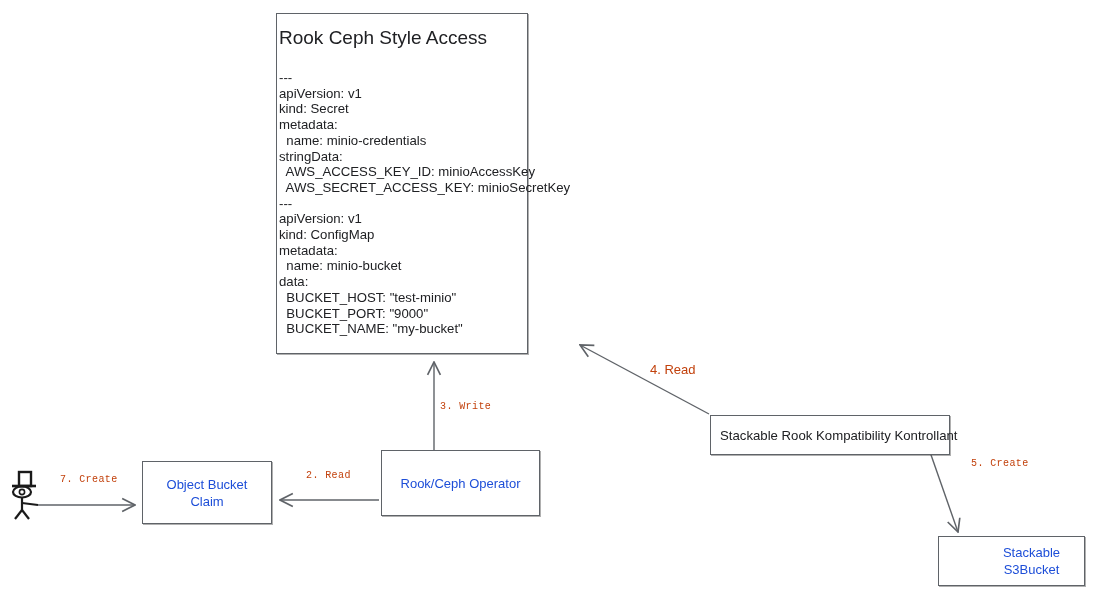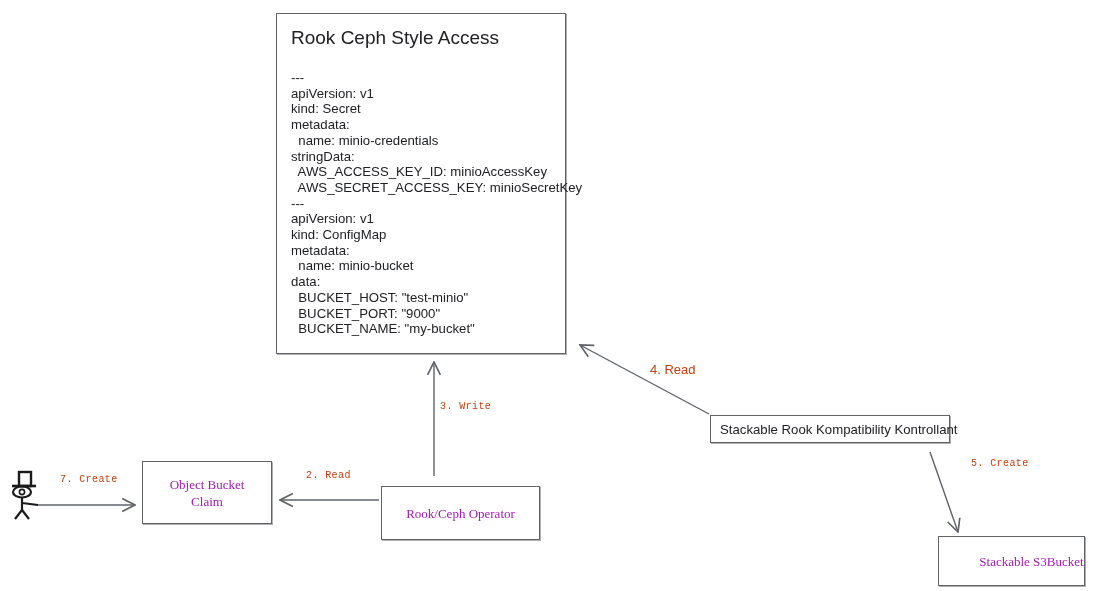--- a/index.html
+++ b/index.html
@@ -36,23 +36,23 @@
     box-sizing: border-box;
     background: #ffffff;
     border: 1.4px solid #5f6368;
     box-shadow: 1px 1px 0 rgba(80,80,80,0.45);
   }
 
   
   #yaml-card {
     left: 276px;
     top: 13px;
-    width: 290px;
+    width: 252px;
     height: 341px;
-    padding: 12px 10px 10px 12px;
+    padding: 12px 10px 10px 0;
   }
   #yaml-title {
     font-family: "Liberation Sans", sans-serif;
     font-size: 19px;
     line-height: 23px;
     color: #202124;
     white-space: nowrap;
     margin: 0 0 0 2px;
   }
   #yaml-body {
@@ -60,24 +60,24 @@
     margin-left: 2px;
     font-family: "Liberation Sans", sans-serif;
     font-size: 13.2px;
     line-height: 15.7px;
     color: #202124;
     white-space: pre;
   }
 
   
   .mono-label {
-    font-family: Liberation Serif, serif;
+    font-family: Liberation Sans, sans-serif;
     font-size: 13px;
     line-height: 17px;
-    color: #a21caf;
+    color: #1d4ed8;
     text-align: center;
     white-space: pre-line;
   }
   .sans-label {
     font-family: "Liberation Sans", sans-serif;
     font-size: 13.2px;
     line-height: 17px;
     color: #202124;
     white-space: nowrap;
   }
@@ -90,29 +90,29 @@
   }
 
   #obc-node {
     left: 142px;
     top: 461px;
     width: 130px;
     height: 63px;
   }
   #operator-node {
     left: 381px;
-    top: 486px;
+    top: 450px;
     width: 159px;
-    height: 54px;
+    height: 66px;
   }
   #srkk-node {
     left: 710px;
     top: 415px;
     width: 240px;
-    height: 28px;
+    height: 40px;
   }
   #srkk-node .node-inner {
     justify-content: flex-start;
     padding-left: 9px;
   }
   #s3bucket-node {
     left: 938px;
     top: 536px;
     width: 147px;
     height: 50px;

